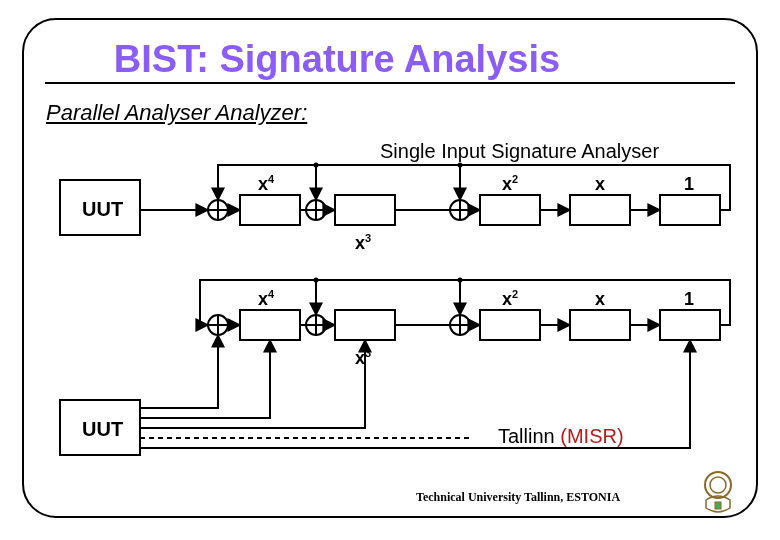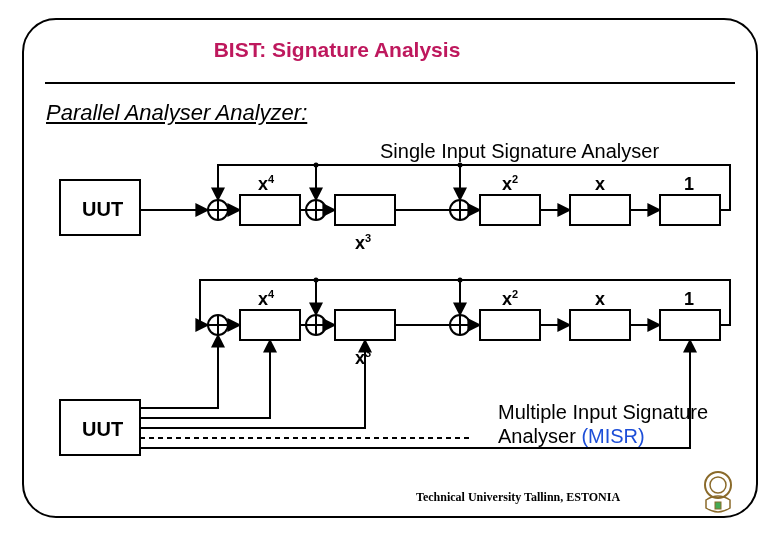--- a/index.html
+++ b/index.html
@@ -19,23 +19,23 @@
     border: 2.5px solid #000;
     border-radius: 34px;
     box-sizing: border-box;
   }
   .title {
     position: absolute;
     top: 38px;
     left: 0;
     width: 674px;
     text-align: center;
-    font-size: 21px;
+    font-size: 38px;
     font-weight: bold;
-    color: #be185d;
+    color: #8b5cf6;
   }
   .hr {
     position: absolute;
     left: 45px;
     top: 82px;
     width: 690px;
     height: 0;
     border-top: 2px solid #000;
   }
   .subtitle {
@@ -52,21 +52,21 @@
     top: 140px;
     font-size: 20px;
   }
   .footer-label {
     position: absolute;
     left: 498px;
     top: 400px;
     font-size: 20px;
     line-height: 1.2;
   }
-  .footer-label .red { color: #1d4ed8; }
+  .footer-label .red { color: #b91c1c; }
   .affil {
     position: absolute;
     left: 416px;
     top: 490px;
     font-size: 12px;
     font-family: "Times New Roman", serif;
     font-weight: bold;
   }
   .crest {
     position: absolute;
@@ -183,22 +183,22 @@
 <div class="reg-lab" style="left:595px; top:173px;"><span>x</span><sup></sup></div>
 <div class="reg-lab" style="left:684px; top:173px;"><span>1</span><sup></sup></div>
 
 <div class="reg-lab" style="left:258px; top:288px;"><span>x</span><sup>4</sup></div>
 <div class="reg-lab" style="left:355px; top:347px;"><span>x</span><sup>3</sup></div>
 <div class="reg-lab" style="left:502px; top:288px;"><span>x</span><sup>2</sup></div>
 <div class="reg-lab" style="left:595px; top:288px;"><span>x</span><sup></sup></div>
 <div class="reg-lab" style="left:684px; top:288px;"><span>1</span><sup></sup></div>
 
 <div class="footer-label">
-  <span>Multiple Input Signature</span><br>
-  <span>Analyser </span><span class="red">(MISR)</span>
+  <br>
+  <span>Tallinn </span><span class="red">(MISR)</span>
 </div>
 
 <div class="affil">Technical University Tallinn, ESTONIA</div>
 
 <svg class="crest" viewBox="0 0 40 48">
   <circle cx="20" cy="17" r="13" fill="none" stroke="#8a6a2a" stroke-width="2"></circle>
   <circle cx="20" cy="17" r="8" fill="none" stroke="#8a6a2a" stroke-width="1.5"></circle>
   <path d="M8 32 Q20 24 32 32 L32 40 Q20 48 8 40 Z" fill="none" stroke="#8a6a2a" stroke-width="1.5"></path>
   <rect x="17" y="34" width="6" height="7" fill="#4a5" stroke="#8a6a2a"></rect>
 </svg>

